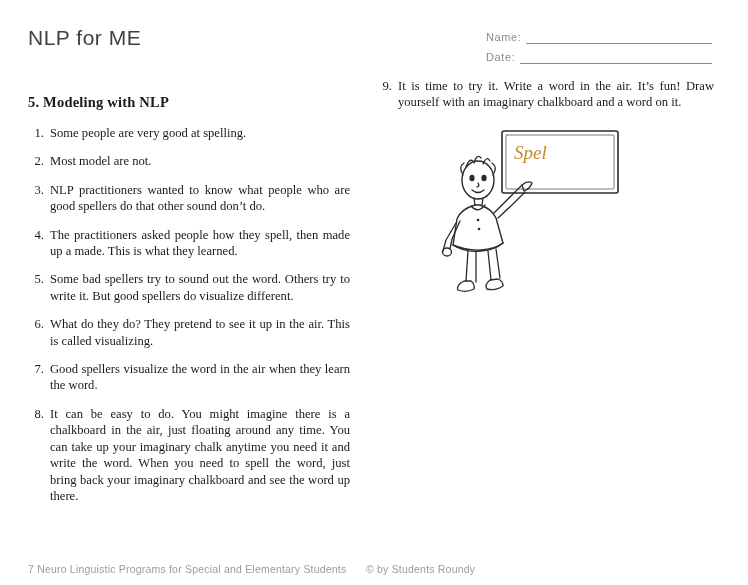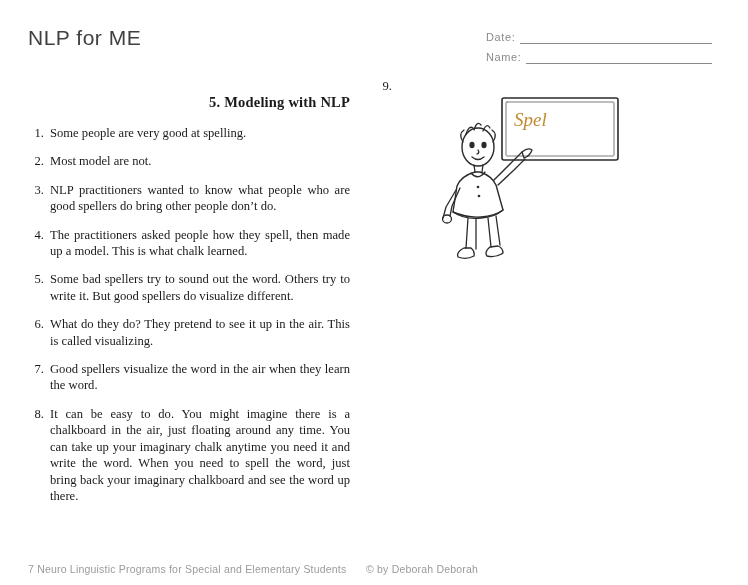--- a/index.html
+++ b/index.html
@@ -72,21 +72,21 @@
     width: 322px;
   }
   .col-right {
     position: absolute;
     left: 376px;
     top: 78px;
     width: 338px;
   }
 
   .section-heading {
-    text-align: right;
+    text-align: left;
     font-weight: bold;
     font-size: 14.5px;
     margin: 0 0 14px 0;
     letter-spacing: 0.2px;
   }
 
   ol.items {
     list-style: none;
     margin: 0;
     padding: 0;
@@ -159,48 +159,48 @@
   }
 </style>
 </head>
 <body>
 
 <div class="page">
 
   <div class="doc-title">NLP for ME</div>
 
   <div class="name-block">
+    <div class="name-row">
+      <span class="lbl">Name:</span>
+      <span class="rule"></span>
+    </div>
     <div class="name-row date">
       <span class="lbl">Date:</span>
       <span class="rule"></span>
     </div>
-    <div class="name-row">
-      <span class="lbl">Name:</span>
-      <span class="rule"></span>
-    </div>
   </div>
 
   <div class="col-left">
     <div class="section-heading">5.  Modeling with NLP</div>
     <ol class="items">
       <li>
         <span class="num">1.</span>
         <span class="txt">Some people are very good at spelling.</span>
       </li>
       <li>
         <span class="num">2.</span>
         <span class="txt">Most model are not.</span>
       </li>
       <li>
         <span class="num">3.</span>
-        <span class="txt">NLP practitioners wanted to know what people who are good spellers do bring other people don’t do.</span>
+        <span class="txt">NLP practitioners wanted to know what people who are good spellers do that other sound don’t do.</span>
       </li>
       <li>
         <span class="num">4.</span>
-        <span class="txt">The practitioners asked people how they spell, then made up a model.  This is what chalk learned.</span>
+        <span class="txt">The practitioners asked people how they spell, then made up a made.  This is what they learned.</span>
       </li>
       <li>
         <span class="num">5.</span>
         <span class="txt">Some bad spellers try to sound out the word.  Others try to write it.  But good spellers do visualize different.</span>
       </li>
       <li>
         <span class="num">6.</span>
         <span class="txt">What do they do?  They pretend to see it up in the air.  This is called visualizing.</span>
       </li>
       <li>
@@ -210,20 +210,21 @@
       <li>
         <span class="num">8.</span>
         <span class="txt">It can be easy to do.  You might imagine there is a chalkboard in the air, just floating around any time.  You can take up your imaginary chalk anytime you need it and write the word.  When you need to spell the word, just bring back your imaginary chalkboard and see the word up there.</span>
       </li>
     </ol>
   </div>
 
   <div class="col-right">
     <div class="right-item">
       <span class="num">9.</span>
+      <span class="txt">It is time to try it.  Write a word in the air.  It’s fun!  Draw yourself with an imaginary chalkboard and a word on it.</span>
     </div>
 
     <div class="drawing">
       <svg width="230" height="190" viewBox="0 0 230 190" fill="none" xmlns="http://www.w3.org/2000/svg">
         <g stroke="#2b2b2b" stroke-width="1.3" fill="none" stroke-linecap="round" stroke-linejoin="round">
 
           <rect x="92" y="6" width="116" height="62" rx="2" stroke="#2b2b2b" stroke-width="1.6"></rect>
           <rect x="96" y="10" width="108" height="54" rx="1" stroke="#7a7a7a" stroke-width="1"></rect>
 
           <text x="104" y="34" font-family="&quot;Liberation Serif&quot;, serif" font-size="19" fill="#c08a2e" stroke="none" font-style="italic">Spel</text>
@@ -271,16 +272,16 @@
 
           <path d="M54 156 q-8 4 -6 9 q8 3 16 -1 q1 -5 -3 -8 z"></path>
           <path d="M80 155 q-6 5 -3 9 q9 2 16 -3 q0 -5 -5 -7 z"></path>
         </g>
       </svg>
     </div>
   </div>
 
   <div class="footer">
     <span class="left">7  Neuro Linguistic Programs for Special and Elementary Students</span>
-    <span class="right">© by Deborah Deborah</span>
+    <span class="right">© by Students Roundy</span>
   </div>
 
 </div>
 
 </body></html>

